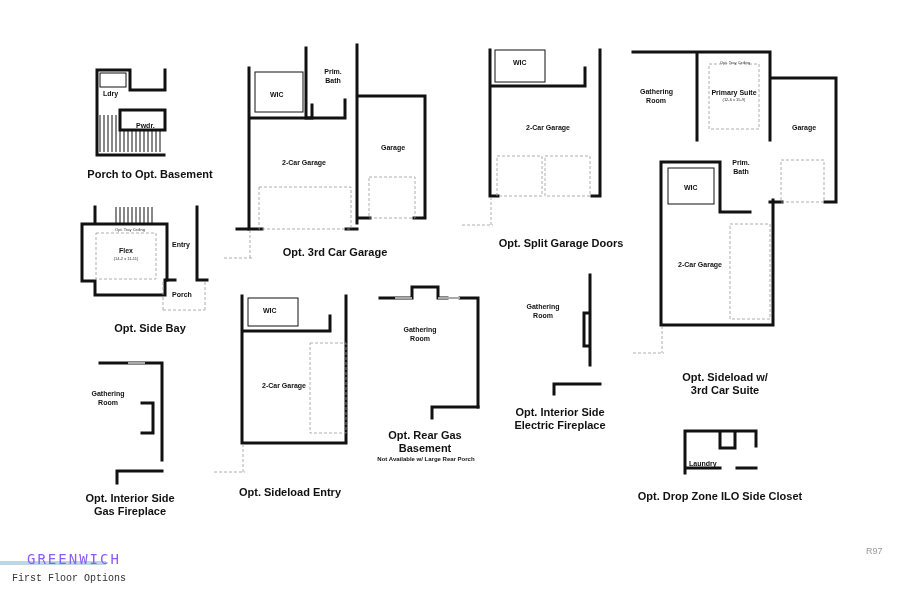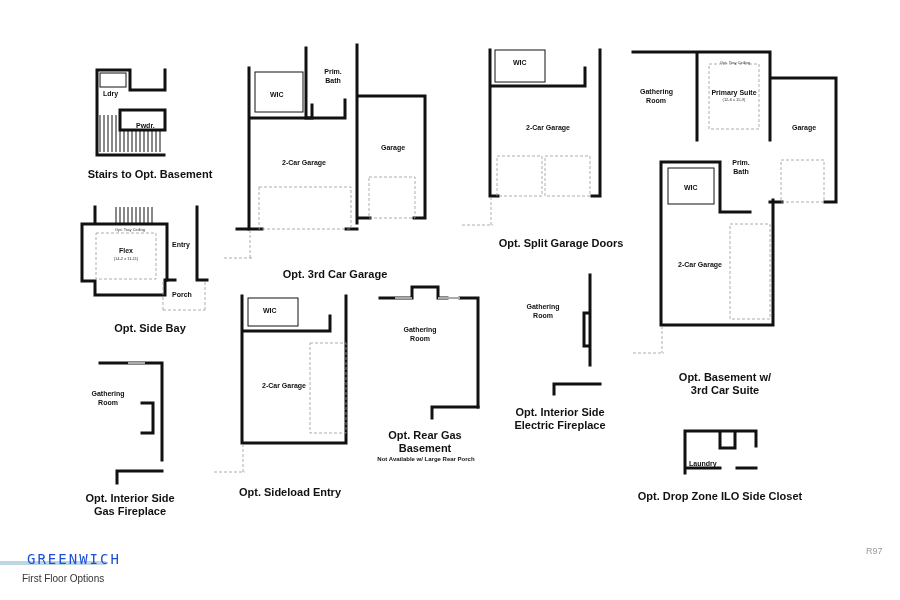--- a/index.html
+++ b/index.html
@@ -6,23 +6,23 @@
   body { width:900px; height:600px; position:relative; overflow:hidden; font-family:"Liberation Sans", sans-serif; color:#111; }
   svg.plans { position:absolute; left:0; top:0; width:900px; height:600px; }
   .wall { stroke:#111; stroke-width:3; fill:none; stroke-linecap:square; }
   .thin { stroke:#111; stroke-width:1; fill:none; }
   .dash { stroke:#999; stroke-width:0.8; fill:none; stroke-dasharray:3 2; }
   .win { stroke:#aaa; stroke-width:2; fill:none; }
   .lbl { position:absolute; font-weight:bold; font-size:7px; text-align:center; line-height:9px; white-space:nowrap; }
   .lbl-sm { position:absolute; font-size:4px; text-align:center; line-height:5px; color:#333; white-space:nowrap; }
   .cap { position:absolute; font-weight:bold; font-size:11px; text-align:center; line-height:13px; white-space:nowrap; color:#111; }
   .sub { position:absolute; font-weight:bold; font-size:6px; text-align:center; white-space:nowrap; color:#111; }
-  .brand { position:absolute; left:27px; top:551px; font-size:14px; letter-spacing:2px; color:#1d4ed8; font-family:"DejaVu Sans Mono", monospace; }
+  .brand { position:absolute; left:27px; top:551px; font-size:14px; letter-spacing:2px; color:#8b5cf6; font-family:"DejaVu Sans Mono", monospace; }
   .brand-bar { position:absolute; left:0; top:561px; width:106px; height:4px; background:#bcd6e3; }
-  .subtitle { position:absolute; left:22px; top:573px; font-size:10px; color:#333; }
+  .subtitle { position:absolute; left:12px; top:573px; font-size:10px; color:#333;font-family:Liberation Mono, monospace; }
   .code { position:absolute; left:866px; top:546px; font-size:9px; color:#999; }
 </style>
 </head>
 <body>
 
 <svg class="plans" viewBox="0 0 900 600">
 
   <g>
     <path class="wall" d="M97 70 V155 H164 M97 70 H130 M130 70 V90 H165 V70 M130 90 V70"></path>
     <path class="wall" d="M120 110 V130 H165 V110 H120"></path>
@@ -88,48 +88,48 @@
     <path class="win" d="M128 363 H145"></path>
   </g>
 
   <g>
     <path class="wall" d="M685 473 V431 H756 M720 431 V448 H735 V431 M756 431 V446 M685 468 H720 M737 468 H756"></path>
   </g>
 </svg>
 
 <div class="lbl" style="left:103px;top:89px">Ldry</div>
 <div class="lbl" style="left:136px;top:121px">Pwdr.</div>
-<div class="cap" style="left:70px;top:168px;width:160px">Stairs to Opt. Basement</div>
+<div class="cap" style="left:70px;top:168px;width:160px">Porch to Opt. Basement</div>
 
 <div class="lbl-sm" style="left:110px;top:227px;width:40px">Opt. Tray Ceiling</div>
 <div class="lbl" style="left:106px;top:246px;width:40px">Flex</div>
 <div class="lbl-sm" style="left:106px;top:256px;width:40px">(14-2 x 11-11)</div>
 <div class="lbl" style="left:172px;top:240px">Entry</div>
 <div class="lbl" style="left:172px;top:290px">Porch</div>
 <div class="cap" style="left:70px;top:322px;width:160px">Opt. Side Bay</div>
 
 <div class="lbl" style="left:270px;top:90px">WIC</div>
 <div class="lbl" style="left:320px;top:67px;width:26px"><span>Prim.</span><br><span>Bath</span></div>
 <div class="lbl" style="left:282px;top:158px">2-Car Garage</div>
 <div class="lbl" style="left:381px;top:143px">Garage</div>
-<div class="cap" style="left:250px;top:268px;width:170px">Opt. 3rd Car Garage</div>
+<div class="cap" style="left:250px;top:246px;width:170px">Opt. 3rd Car Garage</div>
 
 <div class="lbl" style="left:513px;top:58px">WIC</div>
 <div class="lbl" style="left:526px;top:123px">2-Car Garage</div>
 <div class="cap" style="left:476px;top:237px;width:170px">Opt. Split Garage Doors</div>
 
 <div class="lbl" style="left:640px;top:87px;width:32px"><span>Gathering</span><br><span>Room</span></div>
 <div class="lbl-sm" style="left:715px;top:60px;width:40px">Opt. Tray Ceiling</div>
 <div class="lbl" style="left:709px;top:88px;width:50px">Primary Suite</div>
 <div class="lbl-sm" style="left:709px;top:97px;width:50px">(12-6 x 15-9)</div>
 <div class="lbl" style="left:792px;top:123px">Garage</div>
 <div class="lbl" style="left:684px;top:183px">WIC</div>
 <div class="lbl" style="left:730px;top:158px;width:22px"><span>Prim.</span><br><span>Bath</span></div>
 <div class="lbl" style="left:678px;top:260px">2-Car Garage</div>
-<div class="cap" style="left:660px;top:371px;width:130px"><span>Opt. Basement w/</span><br><span>3rd Car Suite</span></div>
+<div class="cap" style="left:660px;top:371px;width:130px"><span>Opt. Sideload w/</span><br><span>3rd Car Suite</span></div>
 
 <div class="lbl" style="left:263px;top:306px">WIC</div>
 <div class="lbl" style="left:262px;top:381px">2-Car Garage</div>
 <div class="cap" style="left:215px;top:486px;width:150px">Opt. Sideload Entry</div>
 
 <div class="lbl" style="left:400px;top:325px;width:40px"><span>Gathering</span><br><span>Room</span></div>
 <div class="cap" style="left:370px;top:429px;width:110px"><span>Opt. Rear Gas</span><br><span>Basement</span></div>
 <div class="sub" style="left:362px;top:456px;width:128px">Not Available w/ Large Rear Porch</div>
 
 <div class="lbl" style="left:523px;top:302px;width:40px"><span>Gathering</span><br><span>Room</span></div>

